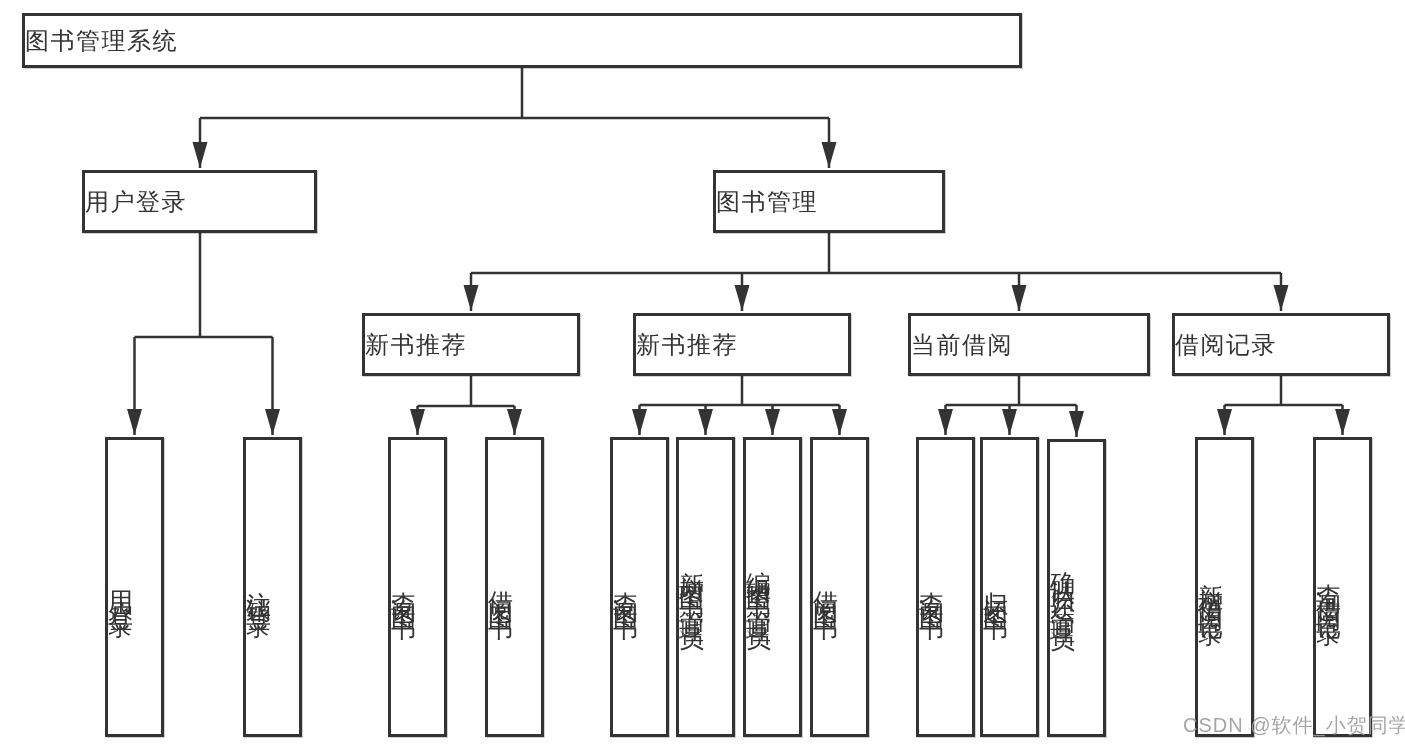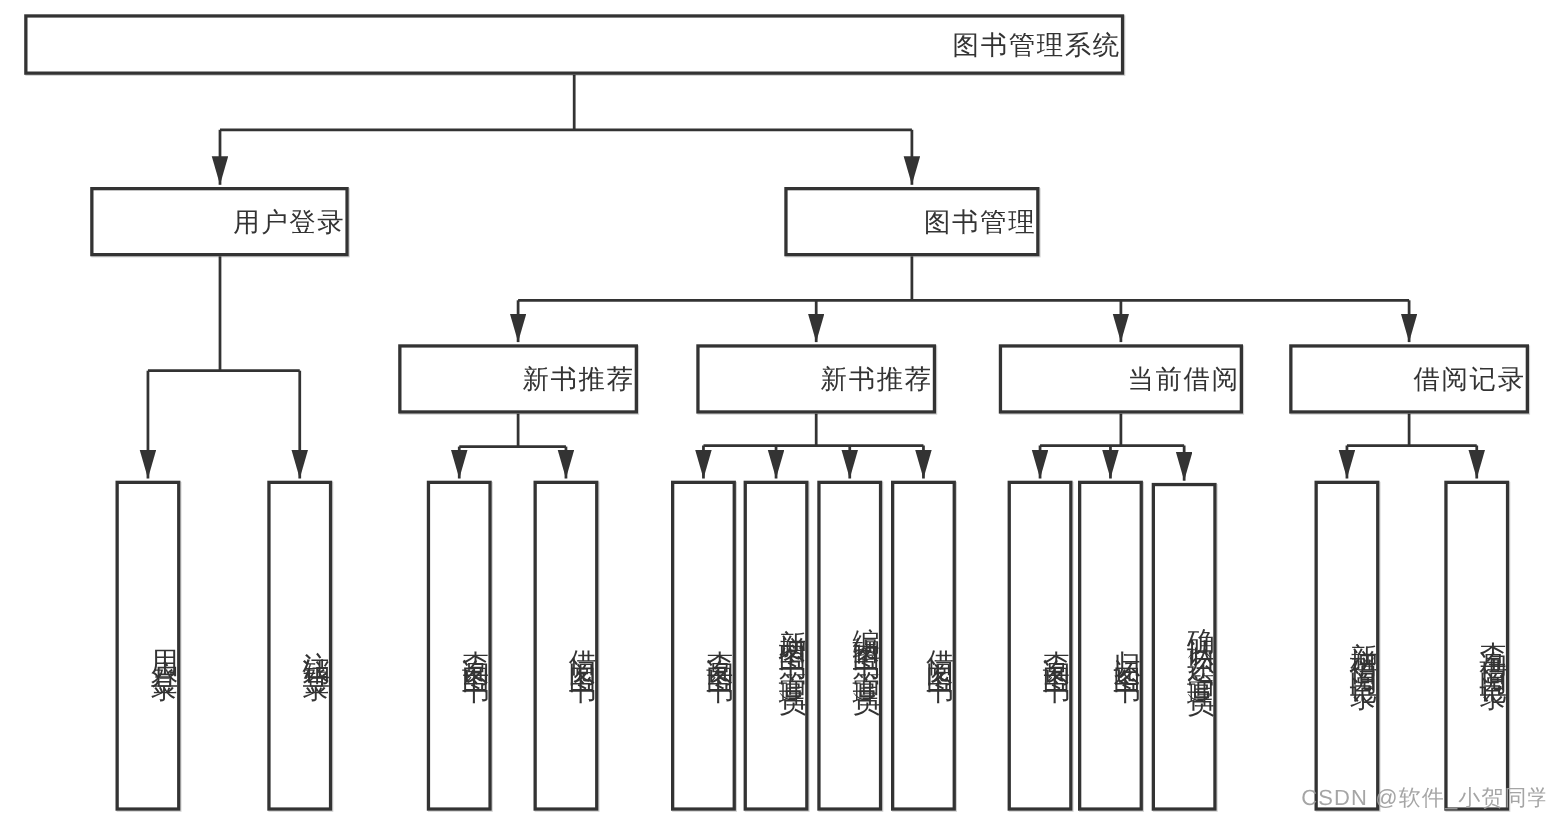--- a/index.html
+++ b/index.html
@@ -22,21 +22,21 @@
     z-index: 0;
   }
   .box {
     position: absolute;
     box-sizing: border-box;
     background: #ffffff;
     border: 3px solid #333333;
     color: #333333;
     display: flex;
     align-items: center;
-    justify-content: flex-end;
+    justify-content: flex-start;
     z-index: 1;
     box-shadow: 1px 1px 0 rgba(0,0,0,0.18);
   }
   .h-box span {
     font-size: 24px;
     letter-spacing: 1.5px;
     white-space: nowrap;
   }
   .v-box span {
     writing-mode: vertical-rl;
@@ -123,21 +123,21 @@
   <div class="box h-box" style="left:713px; top:170px; width:232px; height:63px;">
     <span>图书管理</span>
   </div>
 
   <div class="box h-box" style="left:362px; top:313px; width:218px; height:63px;">
     <span>新书推荐</span>
   </div>
   <div class="box h-box" style="left:633px; top:313px; width:218px; height:63px;">
     <span>新书推荐</span>
   </div>
-  <div class="box h-box" style="left:908px; top:313px; width:222px; height:63px;">
+  <div class="box h-box" style="left:908px; top:313px; width:242px; height:63px;">
     <span>当前借阅</span>
   </div>
   <div class="box h-box" style="left:1172px; top:313px; width:218px; height:63px;">
     <span>借阅记录</span>
   </div>
 
   <div class="box v-box" style="left:105px; top:437px; width:59px; height:300px;">
     <span>用户登录</span>
   </div>
   <div class="box v-box" style="left:243px; top:437px; width:59px; height:300px;">

